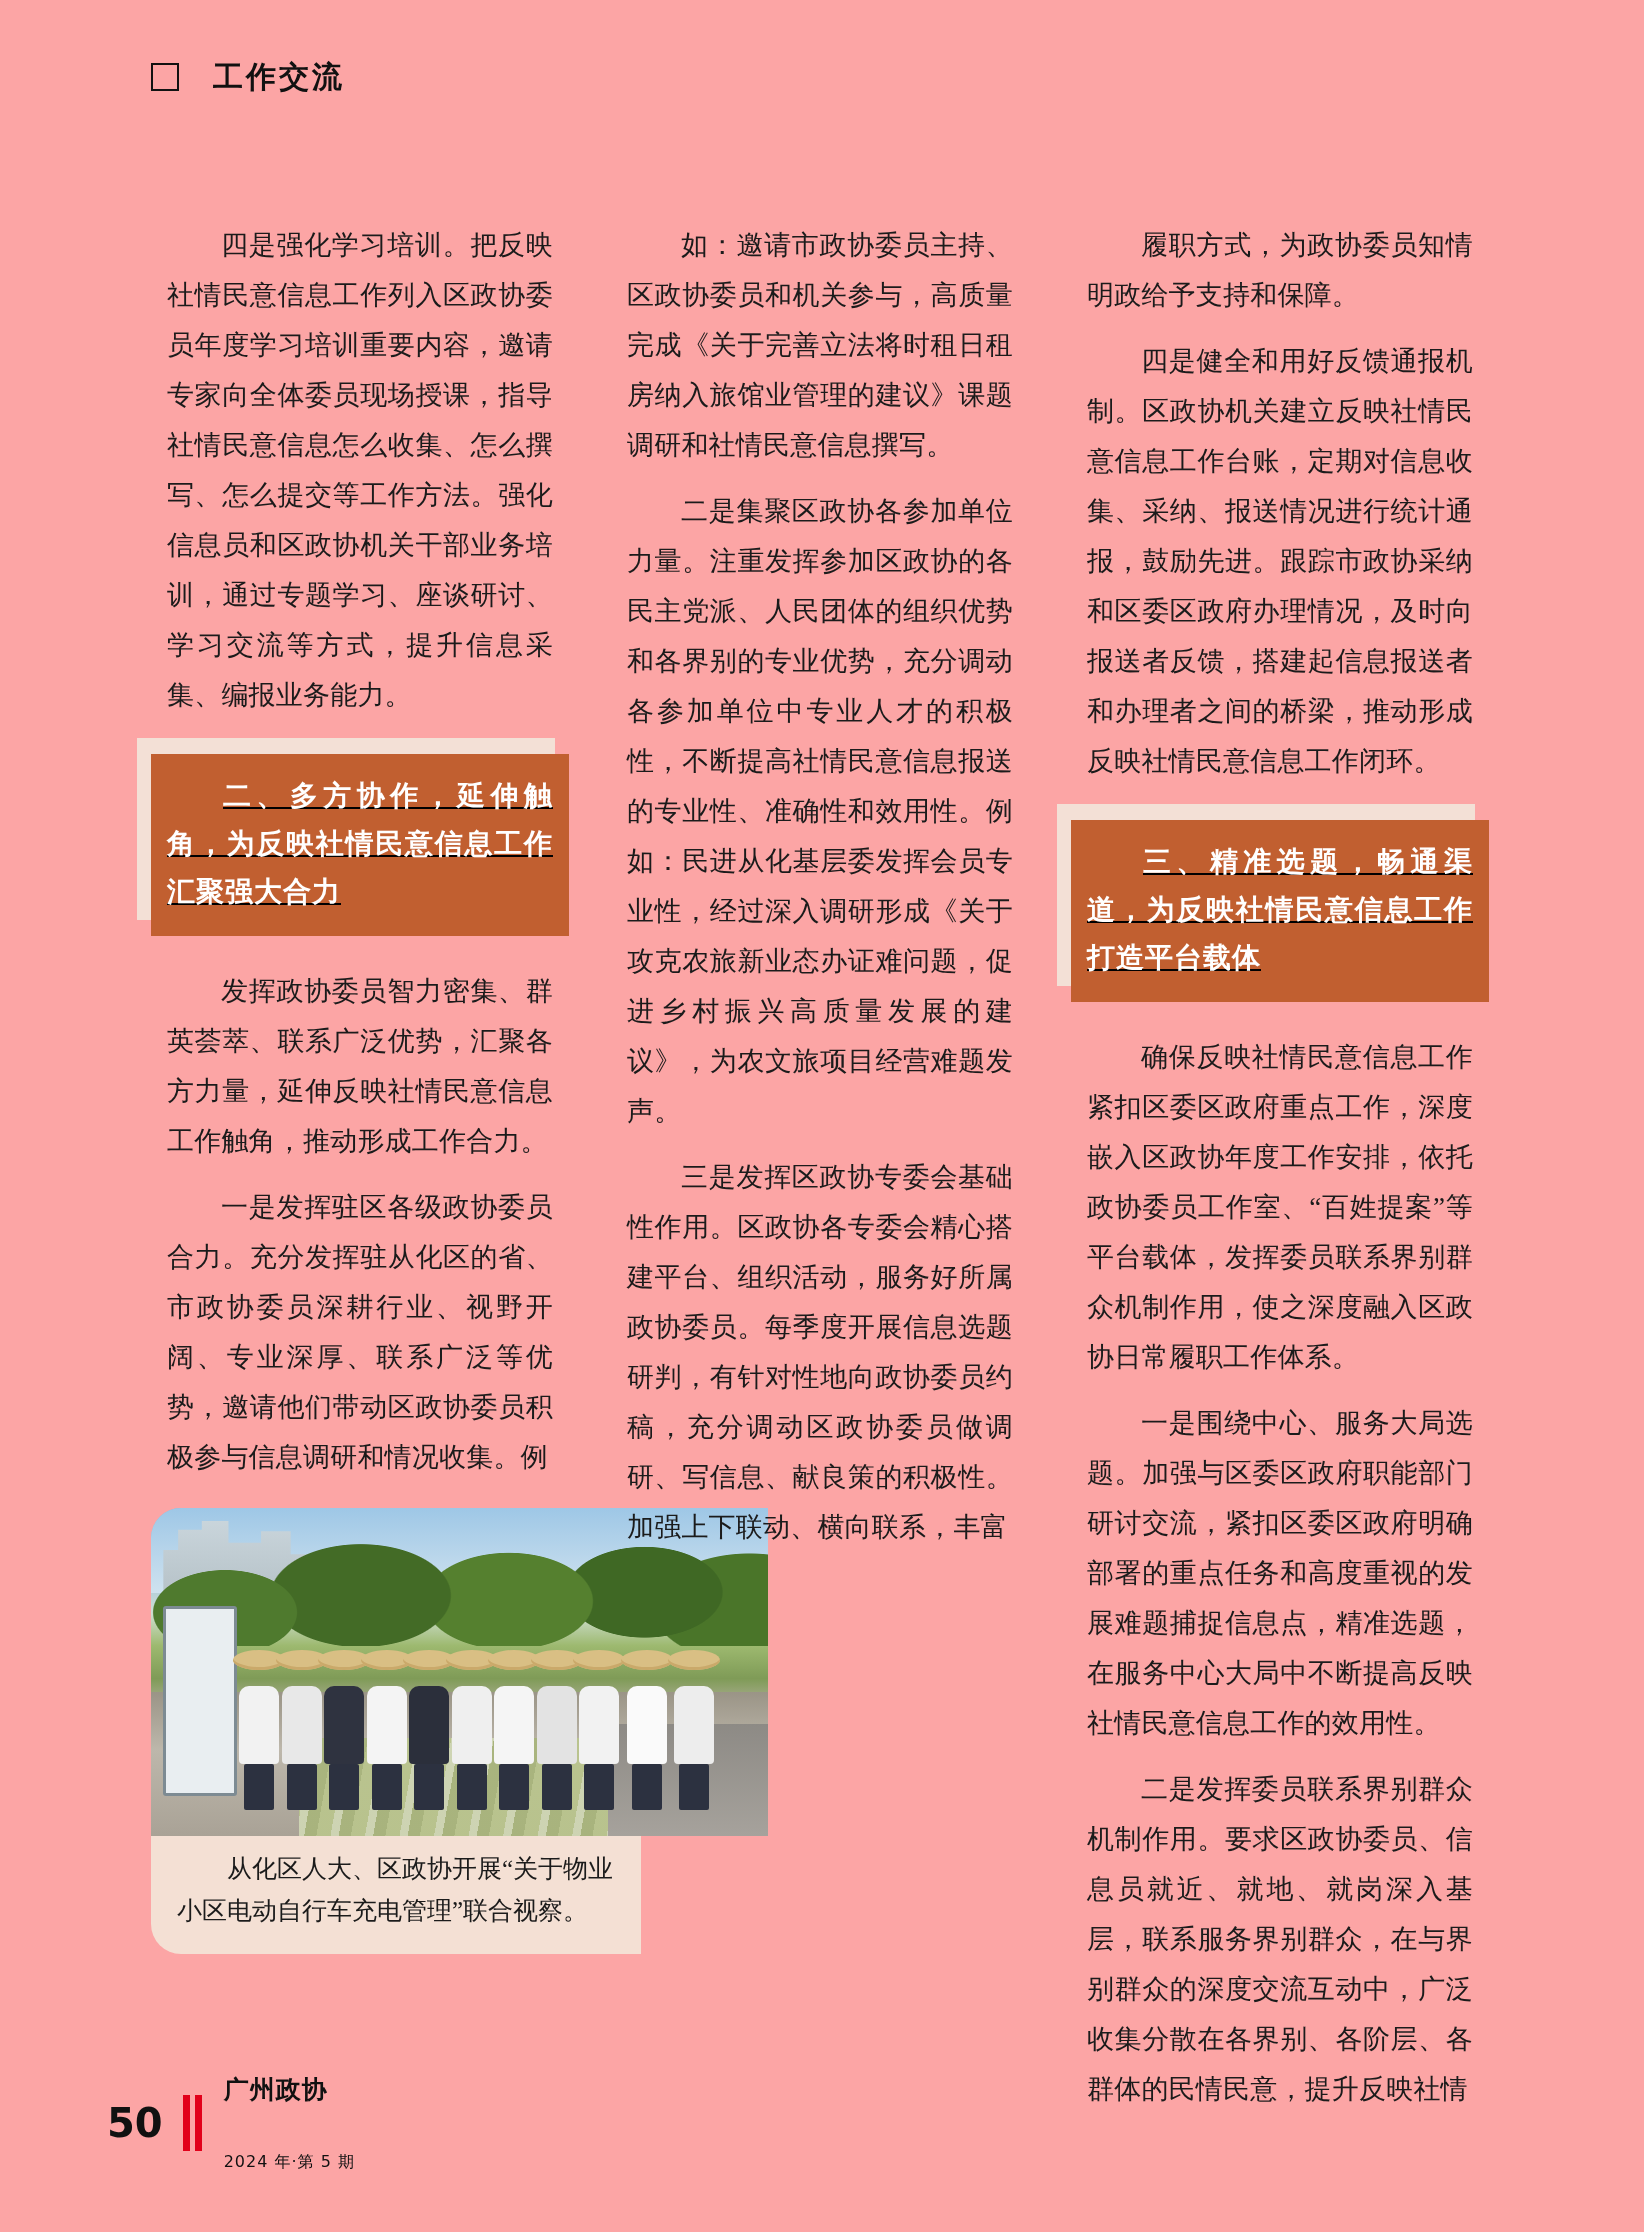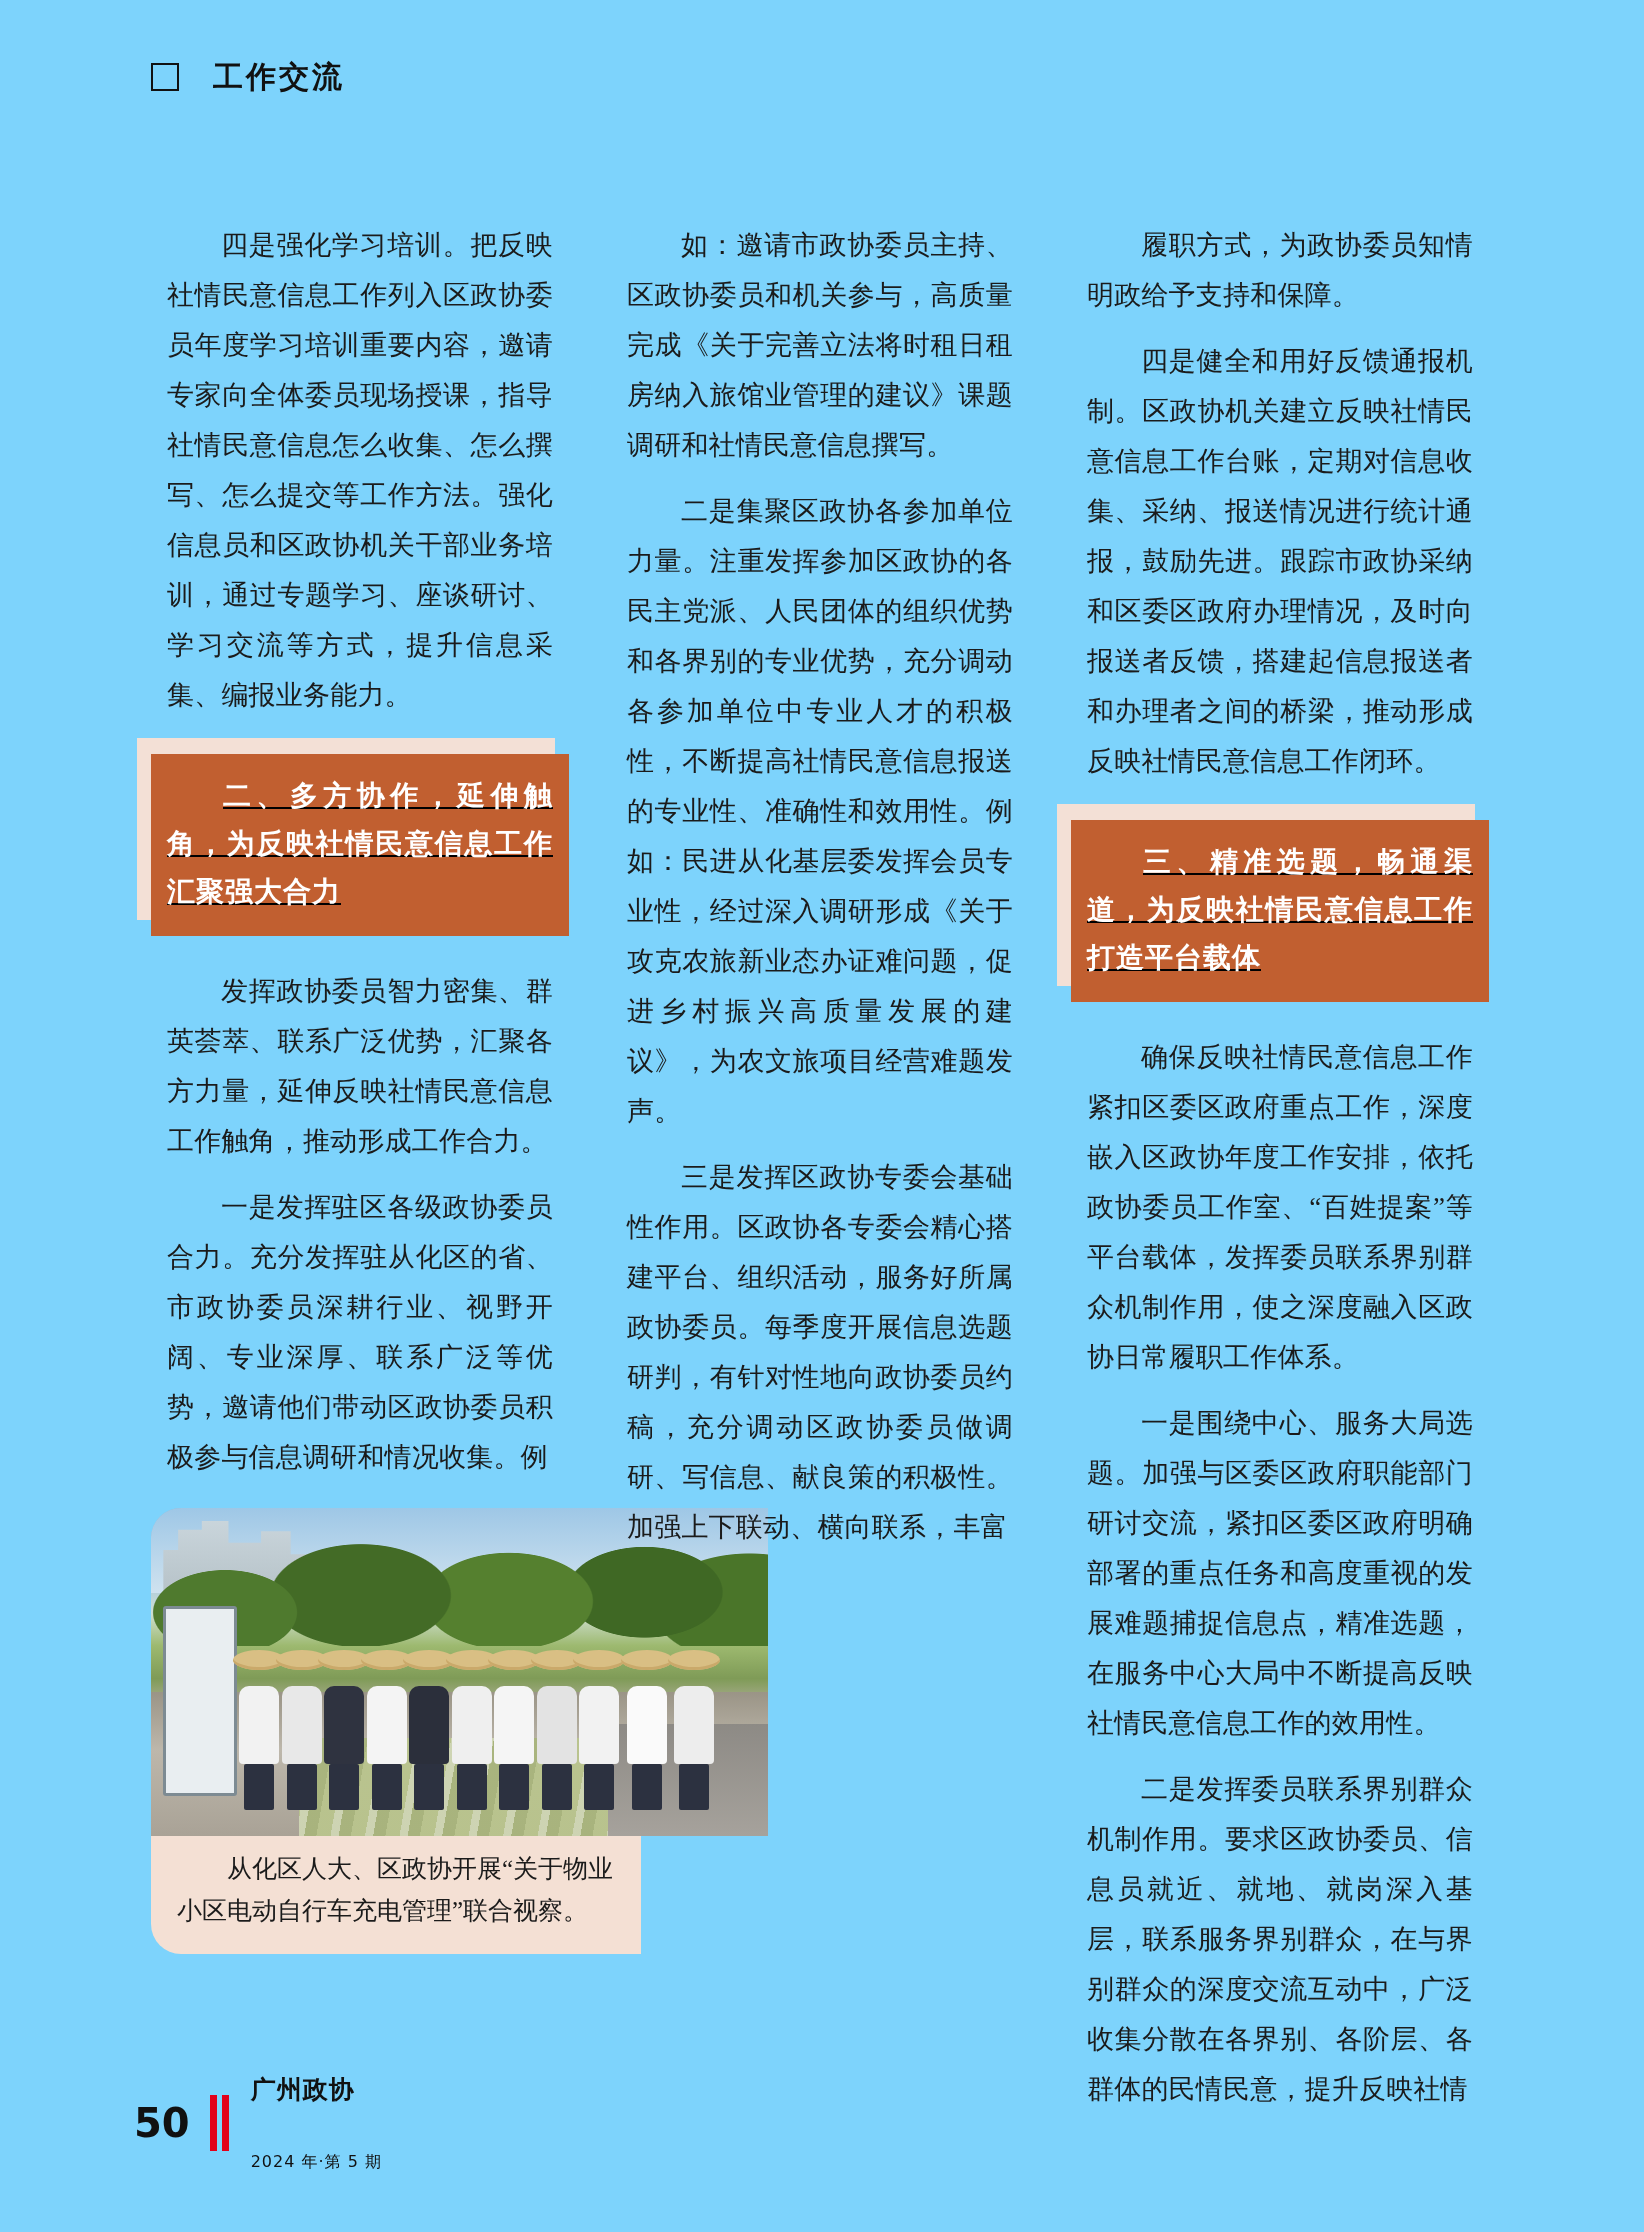--- a/index.html
+++ b/index.html
@@ -11,21 +11,21 @@
     width: 1645px;
     height: 2233px;
     font-family: "Liberation Serif", "DejaVu Serif", serif;
     position: relative;
     overflow: hidden;
   }
 
   .page {
     position: absolute;
     inset: 0;
-    background: #7dd3fc;
+    background: #fca5a5;
     padding-left: 27px;
   }
 
   
   .running-head {
     position: absolute;
     left: 151px;
     top: 62px;
     display: flex;
     align-items: center;
@@ -205,21 +205,20 @@
     display: flex;
     align-items: center;
     gap: 14px;
   }
   .footer .pageno {
     font-family: "DejaVu Sans", "Liberation Sans", sans-serif;
     font-size: 40px;
     font-weight: 700;
     color: #111;
     line-height: 1;
-    margin-left: 27px;
   }
   .footer .bars {
     display: flex;
     gap: 5px;
     margin: 0 8px 0 6px;
   }
   .footer .bars i {
     display: block;
     width: 7px;
     height: 56px;

